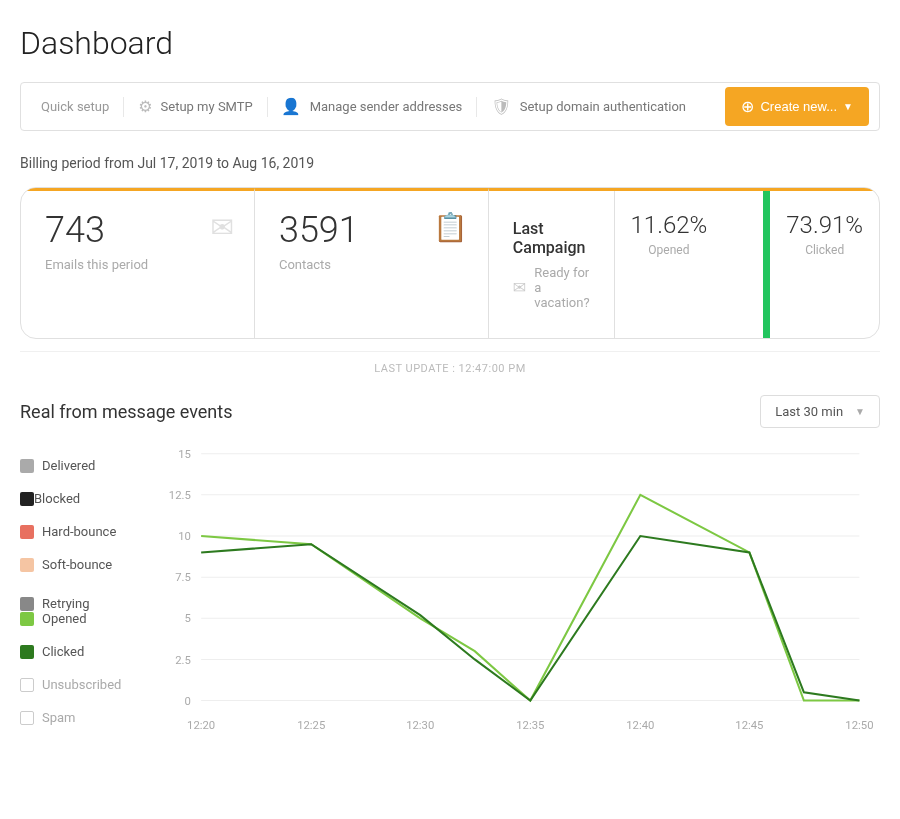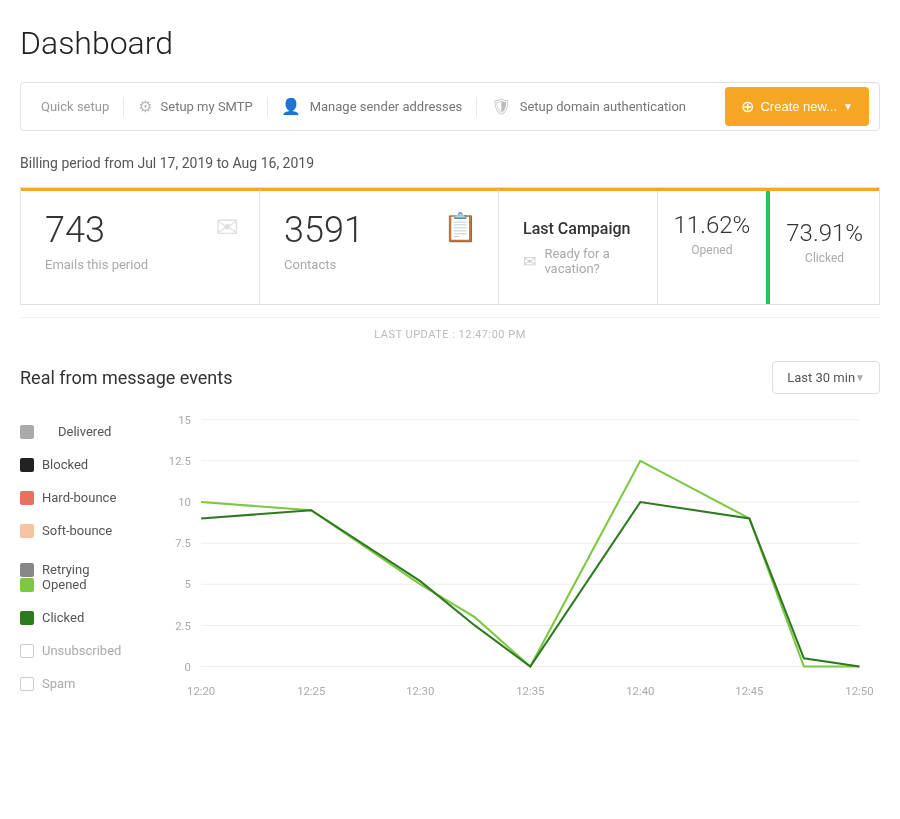--- a/index.html
+++ b/index.html
@@ -36,21 +36,21 @@
       <button style="background:#f5a623;color:#fff;border:none;border-radius:4px;padding:10px 16px;font-size:13px;cursor:pointer;display:flex;align-items:center;gap:6px;font-weight:500;">
         <span style="font-size:16px;">⊕</span>
         <span>Create new...</span>
         <span style="font-size:10px;">▼</span>
       </button>
     </div>
   </div>
 
   <div style="font-size:14px;color:#555;margin-bottom:16px;">Billing period from Jul 17, 2019 to Aug 16, 2019</div>
 
-  <div style="display:flex;border:1px solid #e0e0e0;border-radius:0;overflow:hidden;margin-bottom:0;">
+  <div style="display:flex;border:1px solid #e0e0e0;border-radius:16px;overflow:hidden;margin-bottom:0;">
 
     <div style="flex:1;padding:20px 24px;border-right:1px solid #e0e0e0;border-top:3px solid #f5a623;position:relative;">
       <div style="font-size:36px;font-weight:300;color:#333;line-height:1.1;">743</div>
       <div style="font-size:13px;color:#aaa;margin-top:6px;">Emails this period</div>
       <div style="position:absolute;top:20px;right:20px;font-size:28px;color:#e0e0e0;">✉</div>
     </div>
 
     <div style="flex:1;padding:20px 24px;border-right:1px solid #e0e0e0;border-top:3px solid #f5a623;position:relative;">
       <div style="font-size:36px;font-weight:300;color:#333;line-height:1.1;">3591</div>
       <div style="font-size:13px;color:#aaa;margin-top:6px;">Contacts</div>
@@ -62,47 +62,47 @@
         <div style="font-size:16px;font-weight:500;color:#333;margin-bottom:8px;">Last Campaign</div>
         <div style="display:flex;align-items:center;gap:8px;">
           <span style="font-size:16px;color:#ccc;">✉</span>
           <span style="font-size:13px;color:#aaa;">Ready for a vacation?</span>
         </div>
       </div>
       <div style="flex:1;padding:20px 16px;border-left:1px solid #e0e0e0;text-align:center;">
         <div style="font-size:24px;font-weight:300;color:#333;">11.62%</div>
         <div style="font-size:12px;color:#aaa;margin-top:4px;">Opened</div>
       </div>
-      <div style="flex:1;padding:28px 16px;border-left:4px solid #22c55e;text-align:center;">
+      <div style="flex:1;padding:20px 16px;border-left:7px solid #22c55e;text-align:center;margin-left:40px;">
         <div style="font-size:24px;font-weight:300;color:#333;">73.91%</div>
         <div style="font-size:12px;color:#aaa;margin-top:4px;">Clicked</div>
       </div>
     </div>
   </div>
 
   <div style="text-align:center;font-size:11px;color:#bbb;letter-spacing:0.5px;margin:12px 0 20px;padding-top:10px;border-top:1px solid #f0f0f0;">
     <span>LAST UPDATE : 12:47:00 PM</span>
   </div>
 
   <div style="display:flex;align-items:center;justify-content:space-between;margin-bottom:20px;">
     <div style="font-size:18px;font-weight:400;color:#333;">Real from message events</div>
-    <div style="display:flex;align-items:center;gap:0;border:1px solid #ddd;border-radius:4px;padding:8px 14px;font-size:13px;color:#555;cursor:pointer;background:#fff;">
+    <div style="display:flex;align-items:center;gap:12px;border:1px solid #ddd;border-radius:4px;padding:8px 14px;font-size:13px;color:#555;cursor:pointer;background:#fff;">
       <span>Last 30 min</span>
       <span style="font-size:10px;color:#aaa;">▼</span>
     </div>
   </div>
 
   <div style="display:flex;gap:0;">
 
     <div style="width:140px;flex-shrink:0;padding-top:10px;">
-      <div style="display:flex;align-items:center;gap:24px;margin-bottom:18px;font-size:13px;color:#555;">
+      <div style="display:flex;align-items:center;gap:8px;margin-bottom:18px;font-size:13px;color:#555;">
         <div style="width:14px;height:14px;background:#aaa;border-radius:2px;flex-shrink:0;"></div>
         <span>Delivered</span>
       </div>
-      <div style="display:flex;align-items:center;gap:8px;margin-bottom:18px;font-size:13px;color:#555;">
+      <div style="display:flex;align-items:center;margin-bottom:18px;font-size:13px;color:#555;">
         <div style="width:14px;height:14px;background:#222;border-radius:2px;flex-shrink:0;"></div>
         <span>Blocked</span>
       </div>
       <div style="display:flex;align-items:center;gap:8px;margin-bottom:18px;font-size:13px;color:#555;">
         <div style="width:14px;height:14px;background:#e87060;border-radius:2px;flex-shrink:0;"></div>
         <span>Hard-bounce</span>
       </div>
       <div style="display:flex;align-items:center;gap:8px;margin-bottom:24px;font-size:13px;color:#555;">
         <div style="width:14px;height:14px;background:#f5c5a3;border-radius:2px;flex-shrink:0;"></div>
         <span>Soft-bounce</span>

